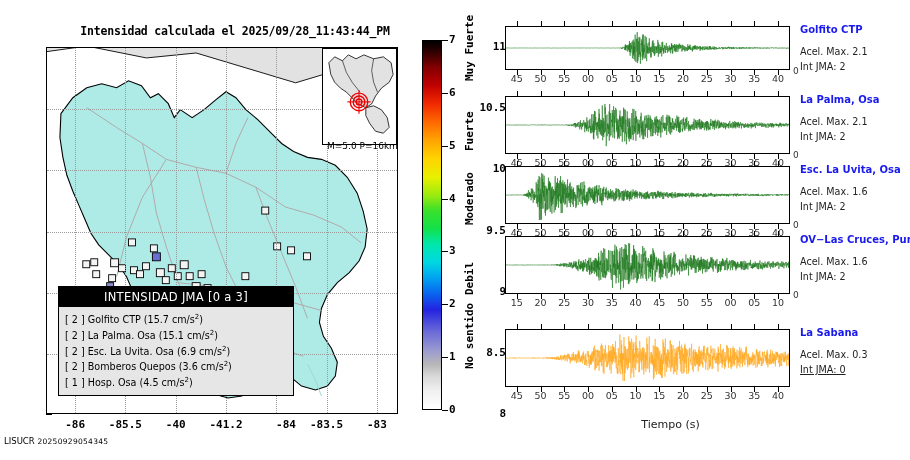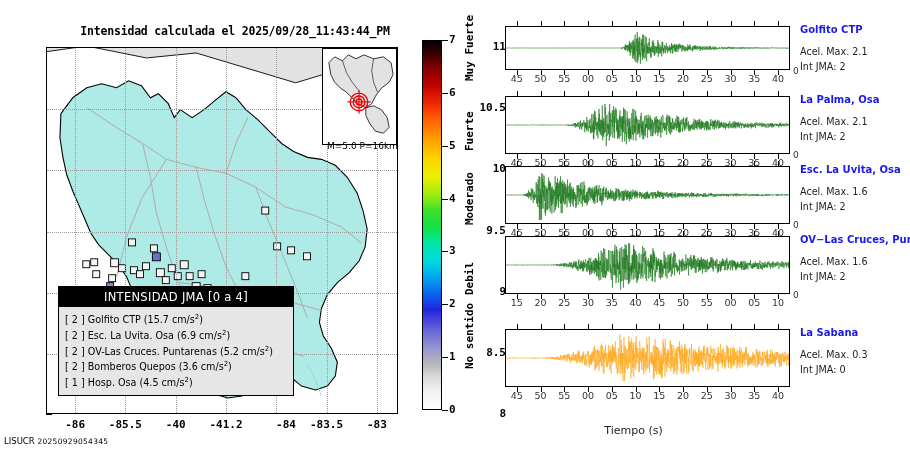--- a/index.html
+++ b/index.html
@@ -61,22 +61,22 @@
   .wf-box{position:absolute;left:505px;width:285px;border:1.4px solid #000;
      background:#fff;box-sizing:border-box;overflow:hidden;}
   .wf-svg{display:block;width:100%;height:100%;}
   .wf-ticklabels{position:absolute;left:505px;width:285px;height:14px;}
   .wf-ticklabels span{position:absolute;transform:translateX(-50%);
      font-size:9.5px;color:#333;}
   .wf-tickmark{position:absolute;width:0;border-left:1.2px solid #000;height:5px;}
   .wf-name{position:absolute;left:800px;font-size:10px;font-weight:bold;
      color:#1a1aee;white-space:nowrap;}
   .wf-meta{position:absolute;left:800px;font-size:9.6px;color:#222;white-space:nowrap;}
-  #tiempo-label{position:absolute;left:491px;width:285px;top:418px;
-     text-align:center;font-size:11px;color:#222;margin-top:6px;}
+  #tiempo-label{position:absolute;left:528px;width:285px;top:418px;
+     text-align:center;font-size:11px;color:#222;}
 </style>
 </head>
 <body>
 
 <div class="abs" id="map-title">Intensidad calculada el 2025/09/28_11:43:44_PM</div>
 
 <div id="map-axis-y">
     <div class="ytick" style="top: 40px;">11</div>
     <div class="ytickmark" style="top: 47px;"></div>
     <div class="ytick" style="top: 101.167px;">10.5</div>
@@ -218,25 +218,25 @@
       <circle cx="37" cy="54" r="6" stroke-width="1.4"></circle>
       <circle cx="37" cy="54" r="3" stroke-width="1.4"></circle>
       <line x1="37" y1="42" x2="37" y2="66" stroke-width="1.1"></line>
       <line x1="25" y1="54" x2="49" y2="54" stroke-width="1.1"></line>
     </g>
   </svg>
 </div>
 <div class="abs" id="inset-caption">M=5.0 P=16km</div>
 
 <div class="abs" id="legend">
-  <div id="legend-header">INTENSIDAD JMA [0 a 4]</div>
+  <div id="legend-header">INTENSIDAD JMA [0 a 3]</div>
   <div id="legend-body">
       <div class="legend-row"><span>[ 2 ]  </span><span>Golfito CTP (15.7 cm/s</span><sup>2</sup><span>)</span></div>
+      <div class="legend-row"><span>[ 2 ]  </span><span>La Palma. Osa (15.1 cm/s</span><sup>2</sup><span>)</span></div>
       <div class="legend-row"><span>[ 2 ]  </span><span>Esc. La Uvita. Osa (6.9 cm/s</span><sup>2</sup><span>)</span></div>
-      <div class="legend-row"><span>[ 2 ]  </span><span>OV-Las Cruces. Puntarenas (5.2 cm/s</span><sup>2</sup><span>)</span></div>
       <div class="legend-row"><span>[ 2 ]  </span><span>Bomberos Quepos (3.6 cm/s</span><sup>2</sup><span>)</span></div>
       <div class="legend-row"><span>[ 1 ]  </span><span>Hosp. Osa (4.5 cm/s</span><sup>2</sup><span>)</span></div>
     </div>
 </div>
 
 <div class="abs" id="cbar" style="background: linear-gradient(to top, rgb(255, 255, 255) 0%, rgb(240, 240, 240) 5%, rgb(216, 216, 216) 9%, rgb(184, 184, 184) 12%, rgb(154, 154, 208) 16%, rgb(106, 106, 216) 21%, rgb(36, 36, 224) 27%, rgb(10, 96, 238) 31%, rgb(0, 168, 240) 36%, rgb(0, 216, 224) 40%, rgb(0, 232, 168) 45%, rgb(18, 224, 74) 49%, rgb(60, 224, 42) 54%, rgb(154, 234, 16) 58%, rgb(232, 240, 0) 63%, rgb(255, 212, 0) 68%, rgb(255, 164, 0) 73%, rgb(255, 104, 0) 78%, rgb(240, 40, 0) 83%, rgb(192, 0, 0) 88%, rgb(128, 0, 0) 93%, rgb(48, 0, 0) 97%, rgb(0, 0, 0) 100%);"></div>
 <div id="cbar-ticks">
     <div class="cbar-tick" style="top: 40px;"></div>
     <div class="cbar-num" style="top: 33px;">7</div>
     <div class="cbar-tick" style="top: 92.8571px;"></div>
@@ -492,15 +492,15 @@
       <span style="left: 130.625px;">10</span>
       <span style="left: 154.375px;">15</span>
       <span style="left: 178.125px;">20</span>
       <span style="left: 201.875px;">25</span>
       <span style="left: 225.625px;">30</span>
       <span style="left: 249.375px;">35</span>
       <span style="left: 273.125px;">40</span>
     </div>
     <div class="wf-name abs" style="top: 327px;">La Sabana</div>
     <div class="wf-meta abs" style="top: 349px;">Acel. Max. 0.3</div>
-    <div class="wf-meta abs" style="top: 364px;">Int JMA: 0</div>
+    <div class="wf-meta abs" style="top: 364px; text-decoration: underline;">Int JMA: 0</div>
   </div>
 <div class="abs" id="tiempo-label">Tiempo (s)</div>
 
 </body></html>

